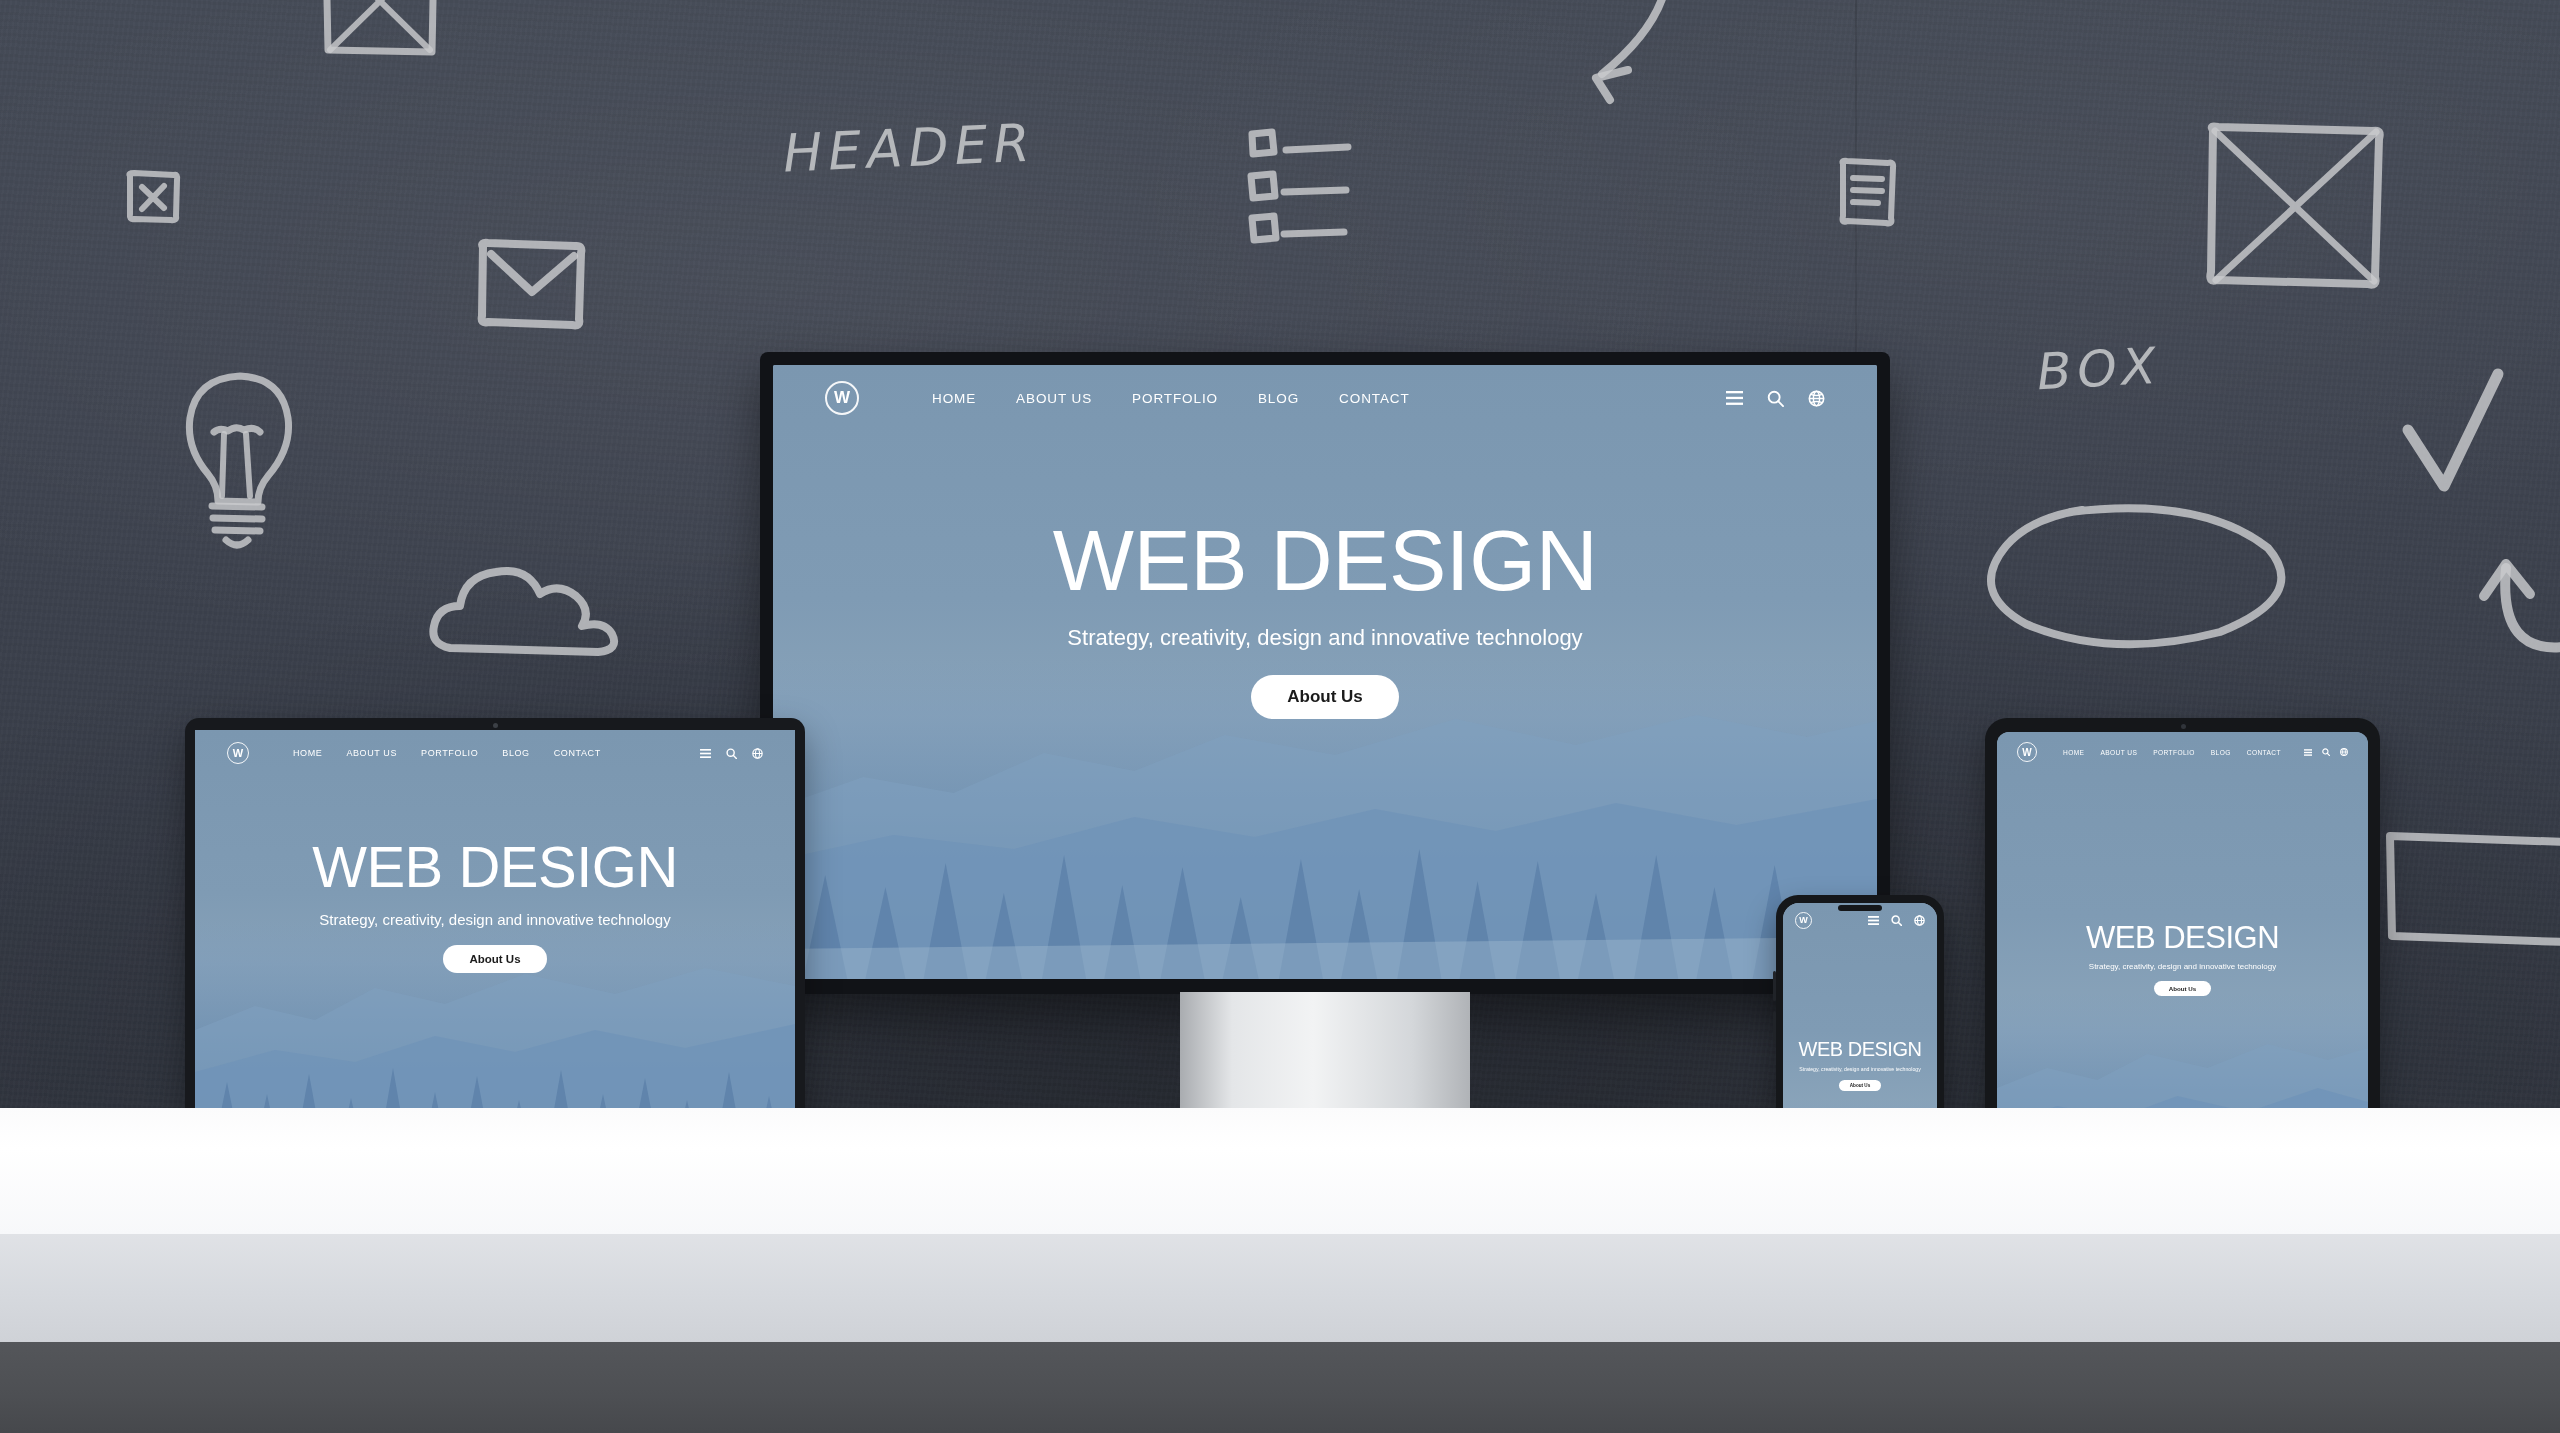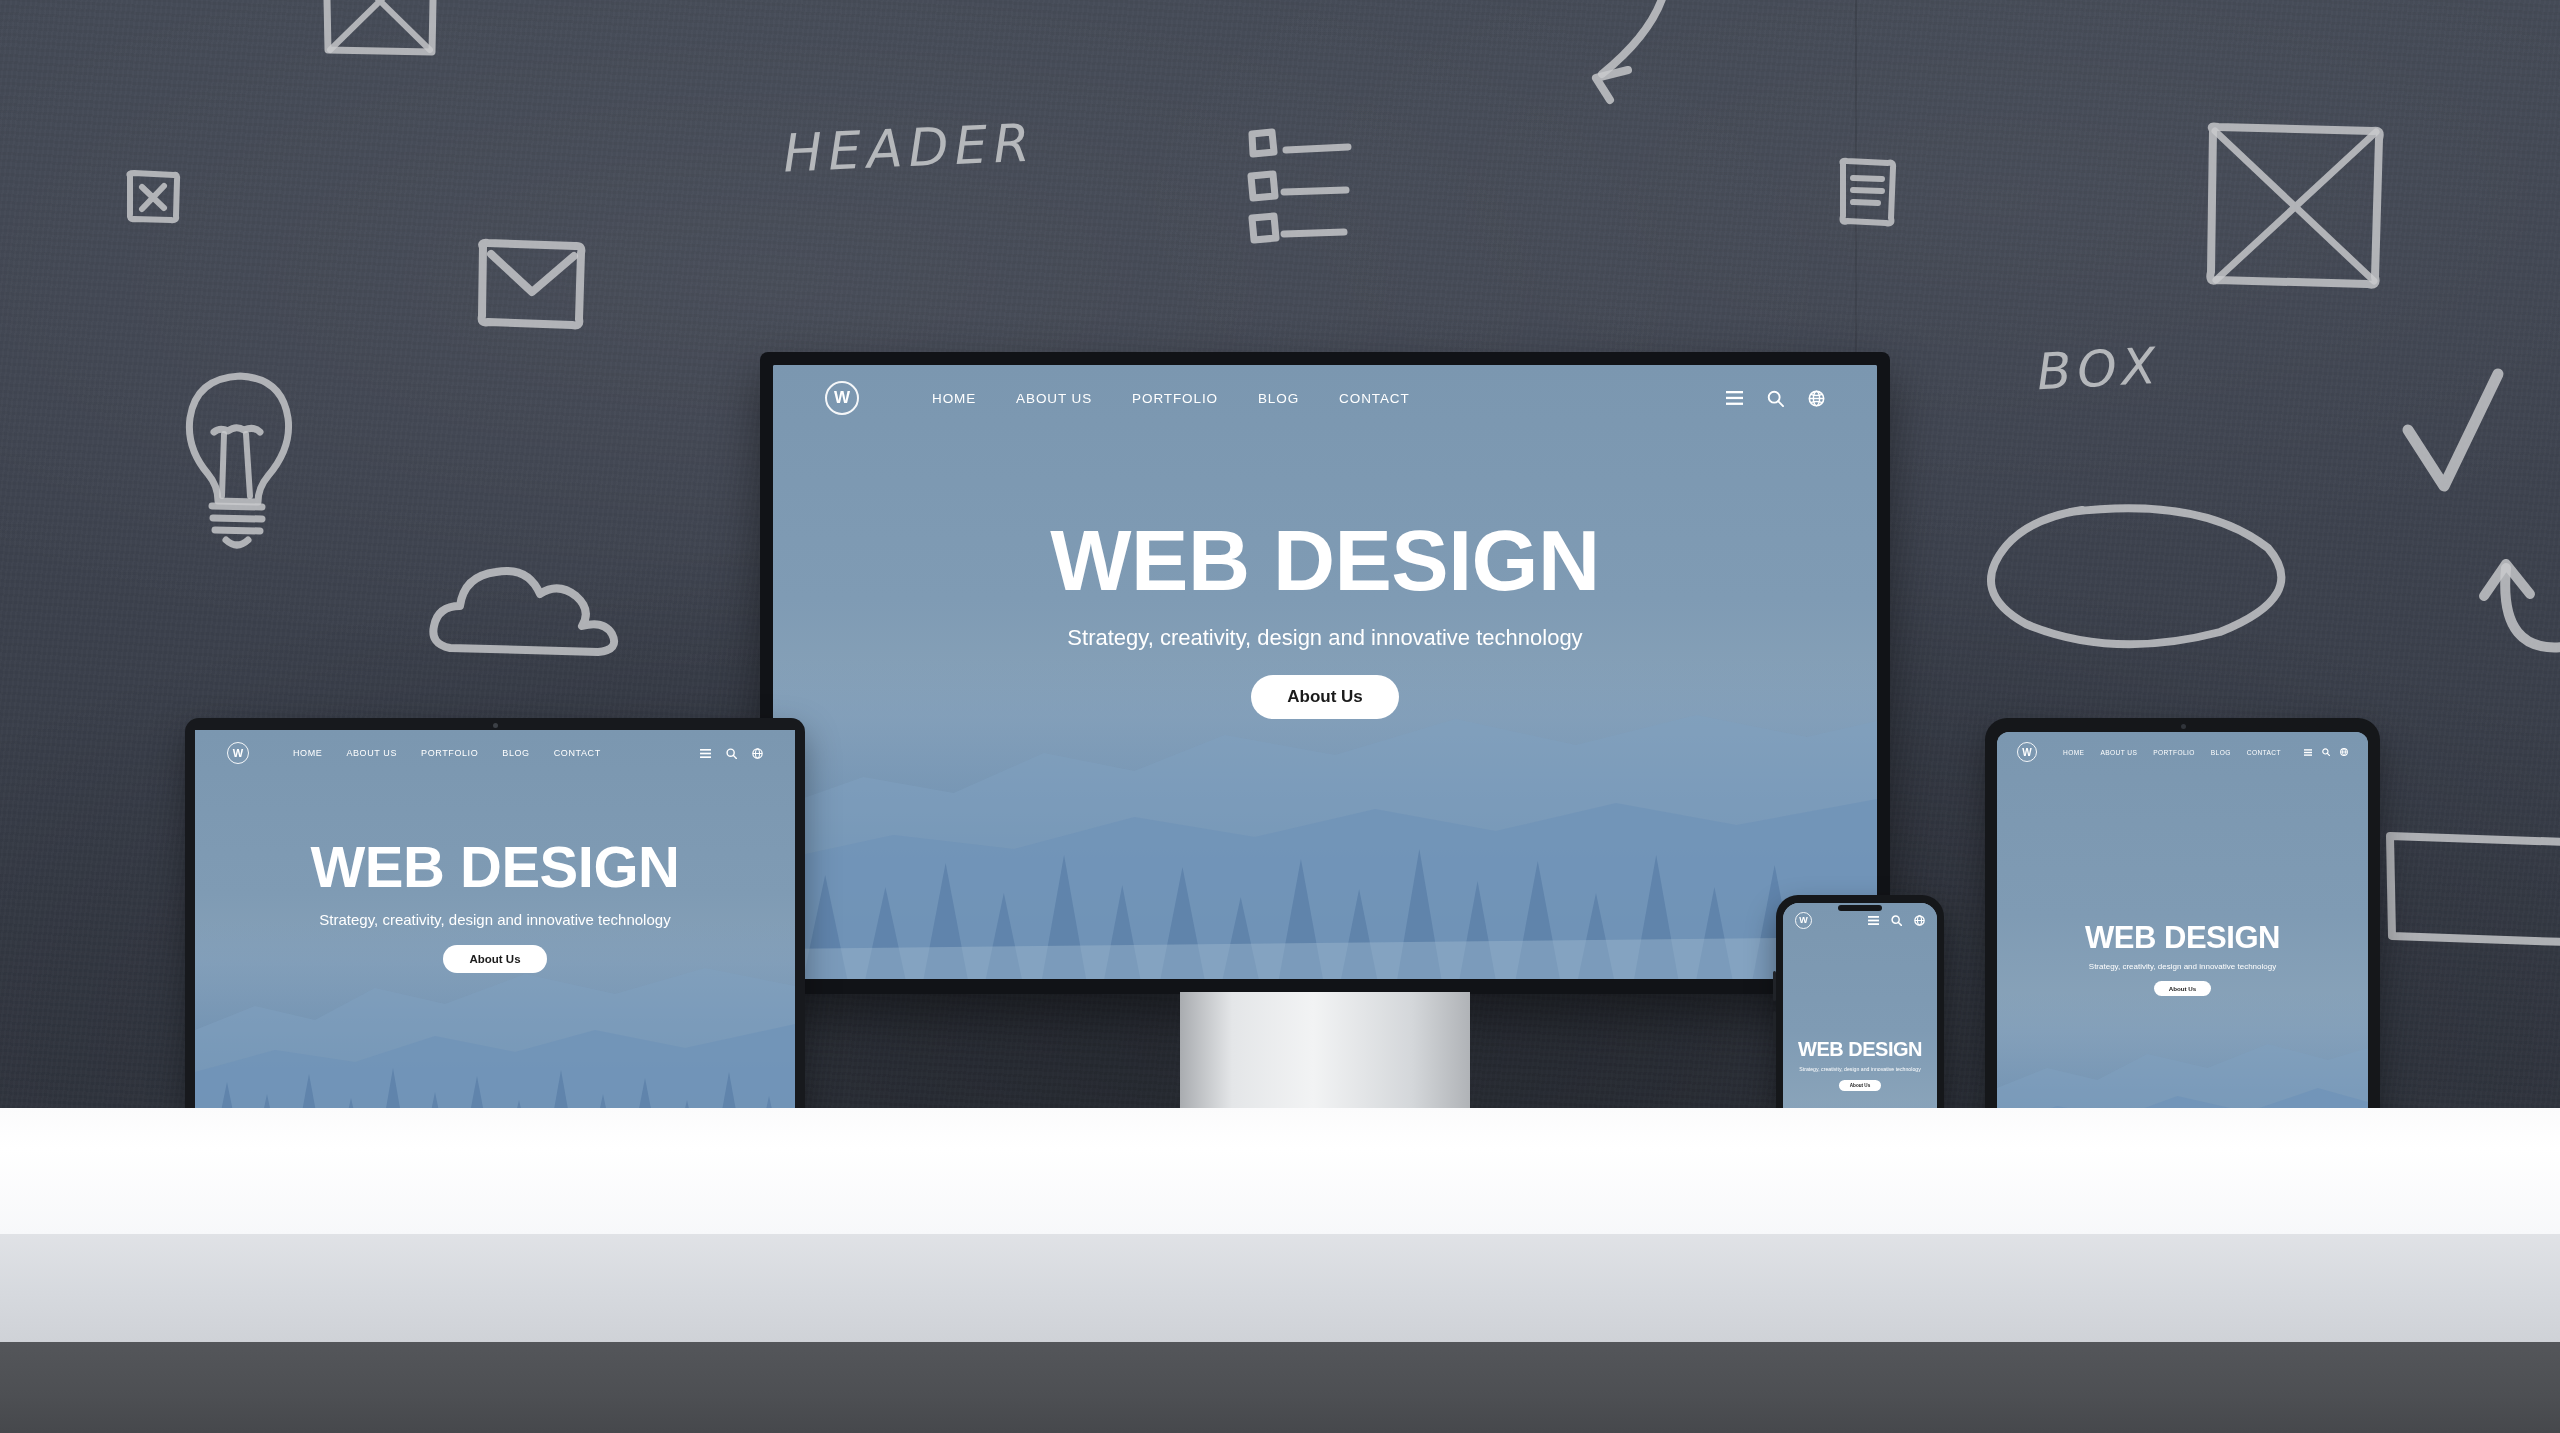--- a/index.html
+++ b/index.html
@@ -82,21 +82,21 @@
     border-radius: 50%; border-style: solid; border-color: rgba(255,255,255,.92);
     display: flex; align-items: center; justify-content: center;
     font-weight: 700; color: #fff; flex: none;
   }
   .navlinks { display: flex; color: #fff; }
   .navlinks span { white-space: nowrap; }
   .navicons { display: flex; align-items: center; margin-left: auto; }
   .navicons svg { display: block; }
   .hero { position: absolute; left: 0; width: 100%; text-align: center; color: #fff; }
   .hero h1 {
-    font-weight: 700; color: #fff; line-height: 1;
+    font-weight: 400; color: #fff; line-height: 1;
     letter-spacing: -0.5px;
   }
   .hero p { color: #fff; font-weight: 400; }
   .hero-btn {
     display: inline-block; background: #fff; color: #1b1b1b;
     border-radius: 999px; font-weight: 700; white-space: nowrap;
   }
 
   
   #monitor { position: absolute; left: 760px; top: 352px; width: 1130px; height: 642px; }

